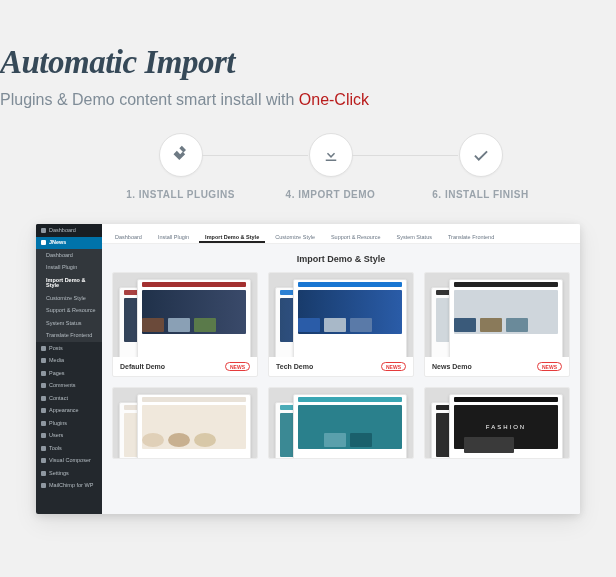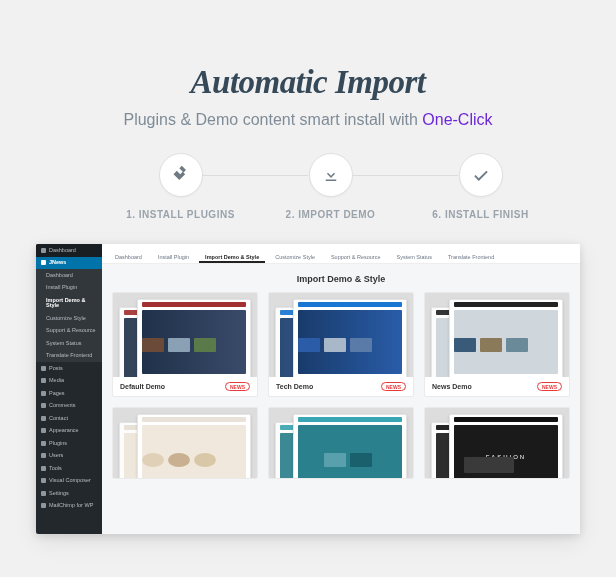--- a/index.html
+++ b/index.html
@@ -4,37 +4,36 @@
 <style>
   * { box-sizing: border-box; margin: 0; padding: 0; }
   body {
     width: 616px;
     height: 577px;
     background: #f1f1f1;
     font-family: -apple-system, BlinkMacSystemFont, "Segoe UI", Arial, sans-serif;
     overflow: hidden;
   }
   .hero {
-    text-align: center;
-    padding-top: 64px;
+    padding-top: 44px;
   }
   .title {
     font-size: 33px;
     font-weight: 800;
     color: #364958;
     font-style: italic;
     letter-spacing: -0.5px;
     font-family: Georgia, 'Times New Roman', serif;
   }
   .subtitle {
     margin-top: 10px;
     font-size: 16px;
     color: #7f8c97;
   }
-  .subtitle .accent { color: #6d28d9; }
+  .subtitle .accent { color: #b91c1c; }
 
   .steps {
     display: flex;
     justify-content: center;
     align-items: center;
     gap: 0;
     margin-top: 24px;
     margin-left: 45px;
   }
   .step {
@@ -209,21 +208,21 @@
         </svg>
     </div>
     <div class="step-label">1. INSTALL PLUGINS</div>
   </div>
   <div class="step">
     <div class="step-circle mid">
       <svg width="18" height="18" viewBox="0 0 24 24" fill="#6e7a84">
           <path d="M12 3v10l4-4 1.4 1.4L12 16 6.6 10.4 8 9l4 4V3h0zM5 18h14v2H5z"></path>
         </svg>
     </div>
-    <div class="step-label">2. IMPORT DEMO</div>
+    <div class="step-label">4. IMPORT DEMO</div>
   </div>
   <div class="step">
     <div class="step-circle">
       <svg width="18" height="18" viewBox="0 0 24 24" fill="#6e7a84">
           <path d="M9 16.2l-4.2-4.2L3 13.8 9 20 21 8l-1.8-1.8z"></path>
         </svg>
     </div>
     <div class="step-label">6. INSTALL FINISH</div>
   </div>
 </div>

